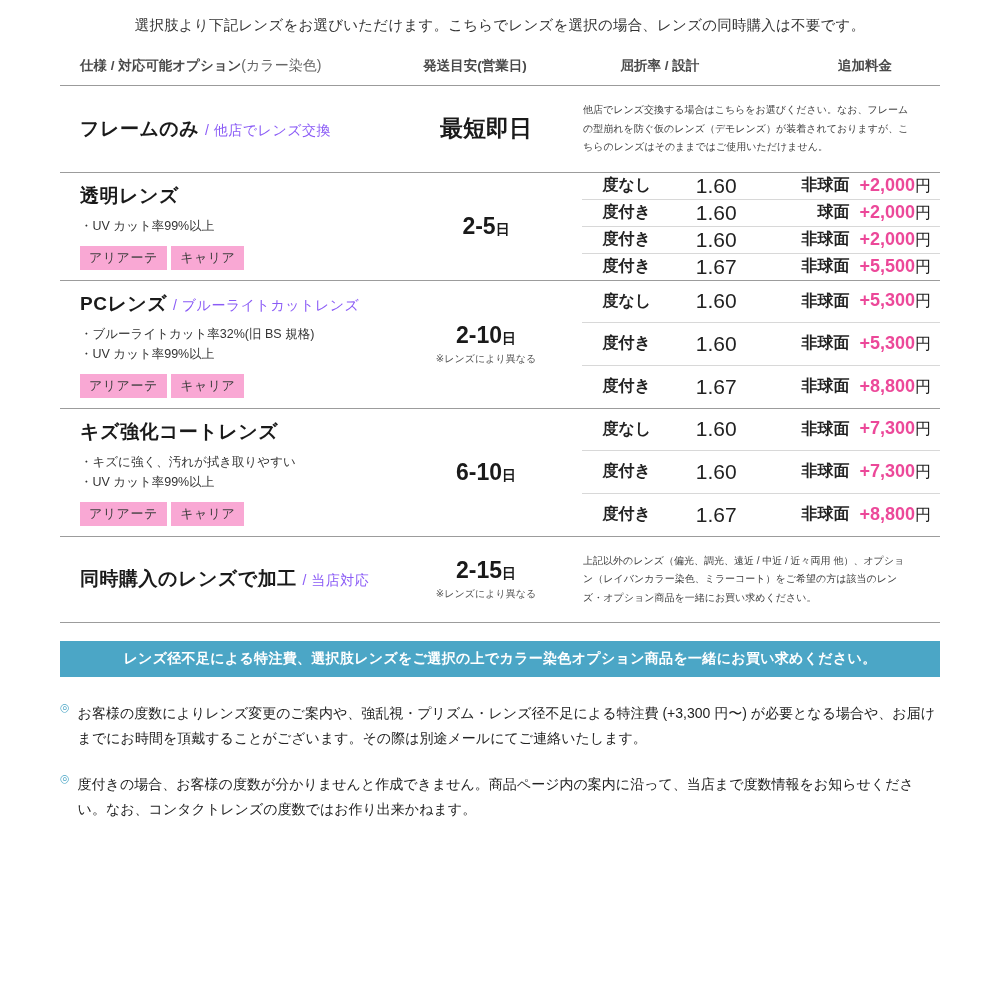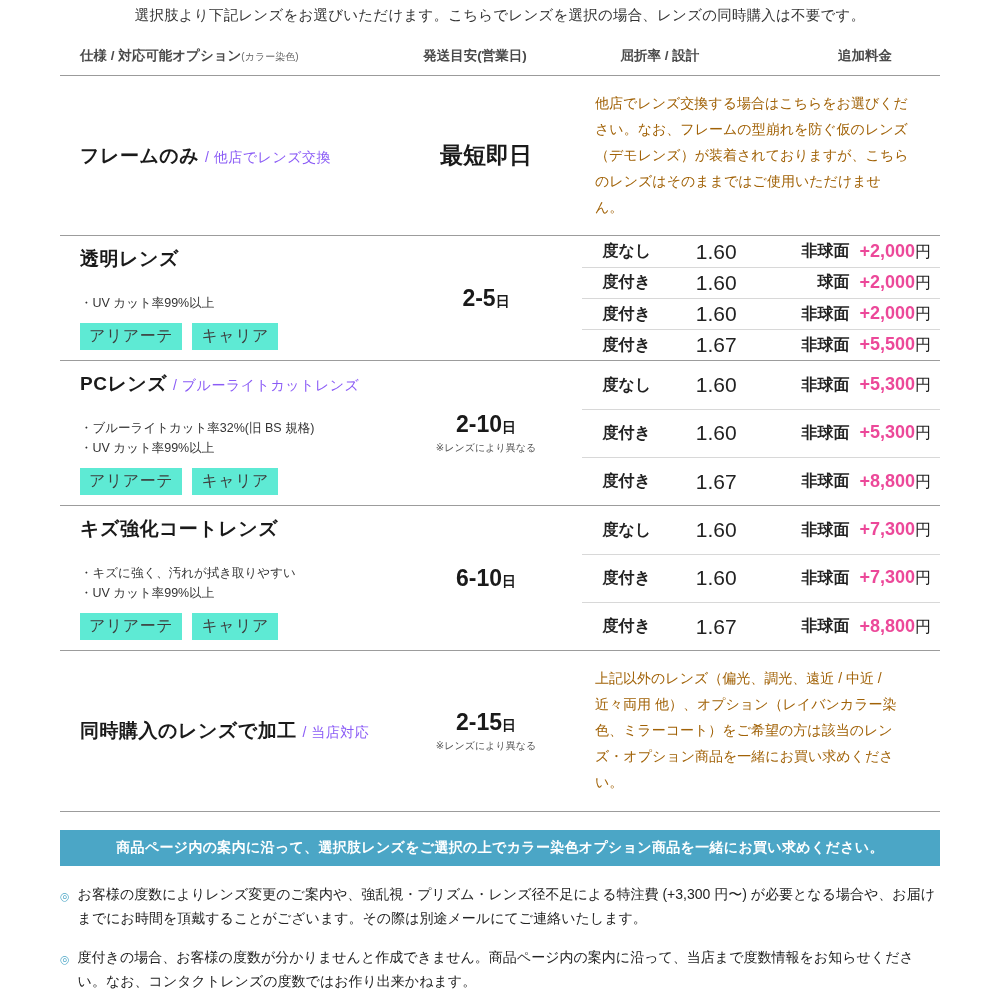--- a/index.html
+++ b/index.html
@@ -19,36 +19,36 @@
     font-size:40px;
     font-weight:bold;
     letter-spacing:1px;
     padding-top:38px;
     line-height:1.1;
   }
   .subtitle{
     text-align:center;
     font-size:14.5px;
     color:#333;
-    margin-top:6px;
+    margin-top:16px;
     letter-spacing:0.2px;
   }
 
   
   .colheads{
     display:flex;
     margin-top:22px;
     color:#4a4a4a;
     font-size:13.5px;
     font-weight:bold;
     align-items:baseline;
   }
   .ch-spec{width:300px;padding-left:20px;}
   .ch-spec .thin{font-weight:bold;}
-  .ch-spec .small{font-size:10px;font-weight:normal;color:#666;}
+  .ch-spec .small{font-size:14px;font-weight:normal;color:#666;}
   .ch-ship{width:190px;text-align:center;}
   .ch-index{flex:1;text-align:center;padding-right:40px;}
   .ch-price{width:150px;text-align:center;}
 
   .rule{height:1px;background:#cfcfcf;margin-top:10px;}
   .rule.dark{background:#9b9b9b;height:1px;}
 
   
   table.main{
     width:100%;
@@ -58,42 +58,41 @@
   table.main td{vertical-align:middle;}
   .c-spec{width:300px;padding:10px 10px 10px 20px;}
   .c-ship{width:190px;text-align:center;}
   .c-deg{width:90px;text-align:center;}
   .c-idx{width:90px;text-align:center;}
   .c-des{width:115px;text-align:right;}
   .c-price{width:auto;text-align:center;}
 
   .prodname{font-size:19px;font-weight:bold;color:#1a1a1a;letter-spacing:0.5px;}
   .prodname .sub{font-size:14px;font-weight:normal;color:#8b5cf6;}
-  .bullets{margin-top:21px;font-size:12.5px;color:#333;line-height:1.6;}
+  .bullets{margin-top:7px;font-size:12.5px;color:#333;line-height:1.6;}
   .tags{margin-top:10px;}
   .tag{
     display:inline-block;
-    background:#5eead4;
+    background:#f9a8d4;
     color:#3d3d3d;
-    font-size:16px;
+    font-size:13px;
     padding:3px 9px;
-    margin-right:6px;
     letter-spacing:0.5px;
   }
 
   .ship{font-size:23px;font-weight:bold;color:#1a1a1a;}
   .ship .unit{font-size:14px;}
   .shipnote{font-size:10px;color:#555;margin-top:3px;}
 
   .deg{font-size:16px;font-weight:bold;}
   .idx{font-size:21px;font-weight:normal;}
   .des{font-size:16px;font-weight:bold;}
   .price{font-size:18px;font-weight:bold;color:#ec4899;}
 
-  .note{font-size:14px;line-height:1.85;color:#a16207;padding:14px 30px 14px 0;margin-left:12px;}
+  .note{font-size:10px;line-height:1.85;color:#404040;padding:14px 30px 14px 0;}
 
   .sep-thin{border-bottom:1px solid #d8d8d8;}
   .sep-row{border-bottom:1px solid #9c9c9c;}
 
   
   .banner{
     margin-top:18px;
     background:#4ba6c6;
     color:#fff;
     font-size:14px;
@@ -112,21 +111,21 @@
     color:#222;
     margin-bottom:14px;
   }
   .foot-mark{
     color:#4ba6c6;
     font-size:11px;
     margin-right:8px;
     padding-top:5px;
     flex:0 0 auto;
   }
-  .foot-text{flex:1;}
+  .foot-text{flex:1;margin-top:8px;}
 </style>
 </head>
 <body>
 
 <div class="page">
 
   <div class="subtitle">選択肢より下記レンズをお選びいただけます。こちらでレンズを選択の場合、レンズの同時購入は不要です。</div>
 
   <div class="colheads">
     <div class="ch-spec">
@@ -281,21 +280,21 @@
           <div class="shipnote">※レンズにより異なる</div>
         </td>
         <td colspan="4">
           <div class="note">上記以外のレンズ（偏光、調光、遠近 / 中近 / 近々両用 他）、オプション（レイバンカラー染色、ミラーコート）をご希望の方は該当のレンズ・オプション商品を一緒にお買い求めください。</div>
         </td>
       </tr>
 
     </tbody>
   </table>
 
-  <div class="banner">商品ページ内の案内に沿って、選択肢レンズをご選択の上でカラー染色オプション商品を一緒にお買い求めください。</div>
+  <div class="banner">レンズ径不足による特注費、選択肢レンズをご選択の上でカラー染色オプション商品を一緒にお買い求めください。</div>
 
   <div class="foot">
     <div class="foot-item">
       <span class="foot-mark">◎</span>
       <span class="foot-text">お客様の度数によりレンズ変更のご案内や、強乱視・プリズム・レンズ径不足による特注費 (+3,300 円〜) が必要となる場合や、お届けまでにお時間を頂戴することがございます。その際は別途メールにてご連絡いたします。</span>
     </div>
     <div class="foot-item">
       <span class="foot-mark">◎</span>
       <span class="foot-text">度付きの場合、お客様の度数が分かりませんと作成できません。商品ページ内の案内に沿って、当店まで度数情報をお知らせください。なお、コンタクトレンズの度数ではお作り出来かねます。</span>
     </div>

